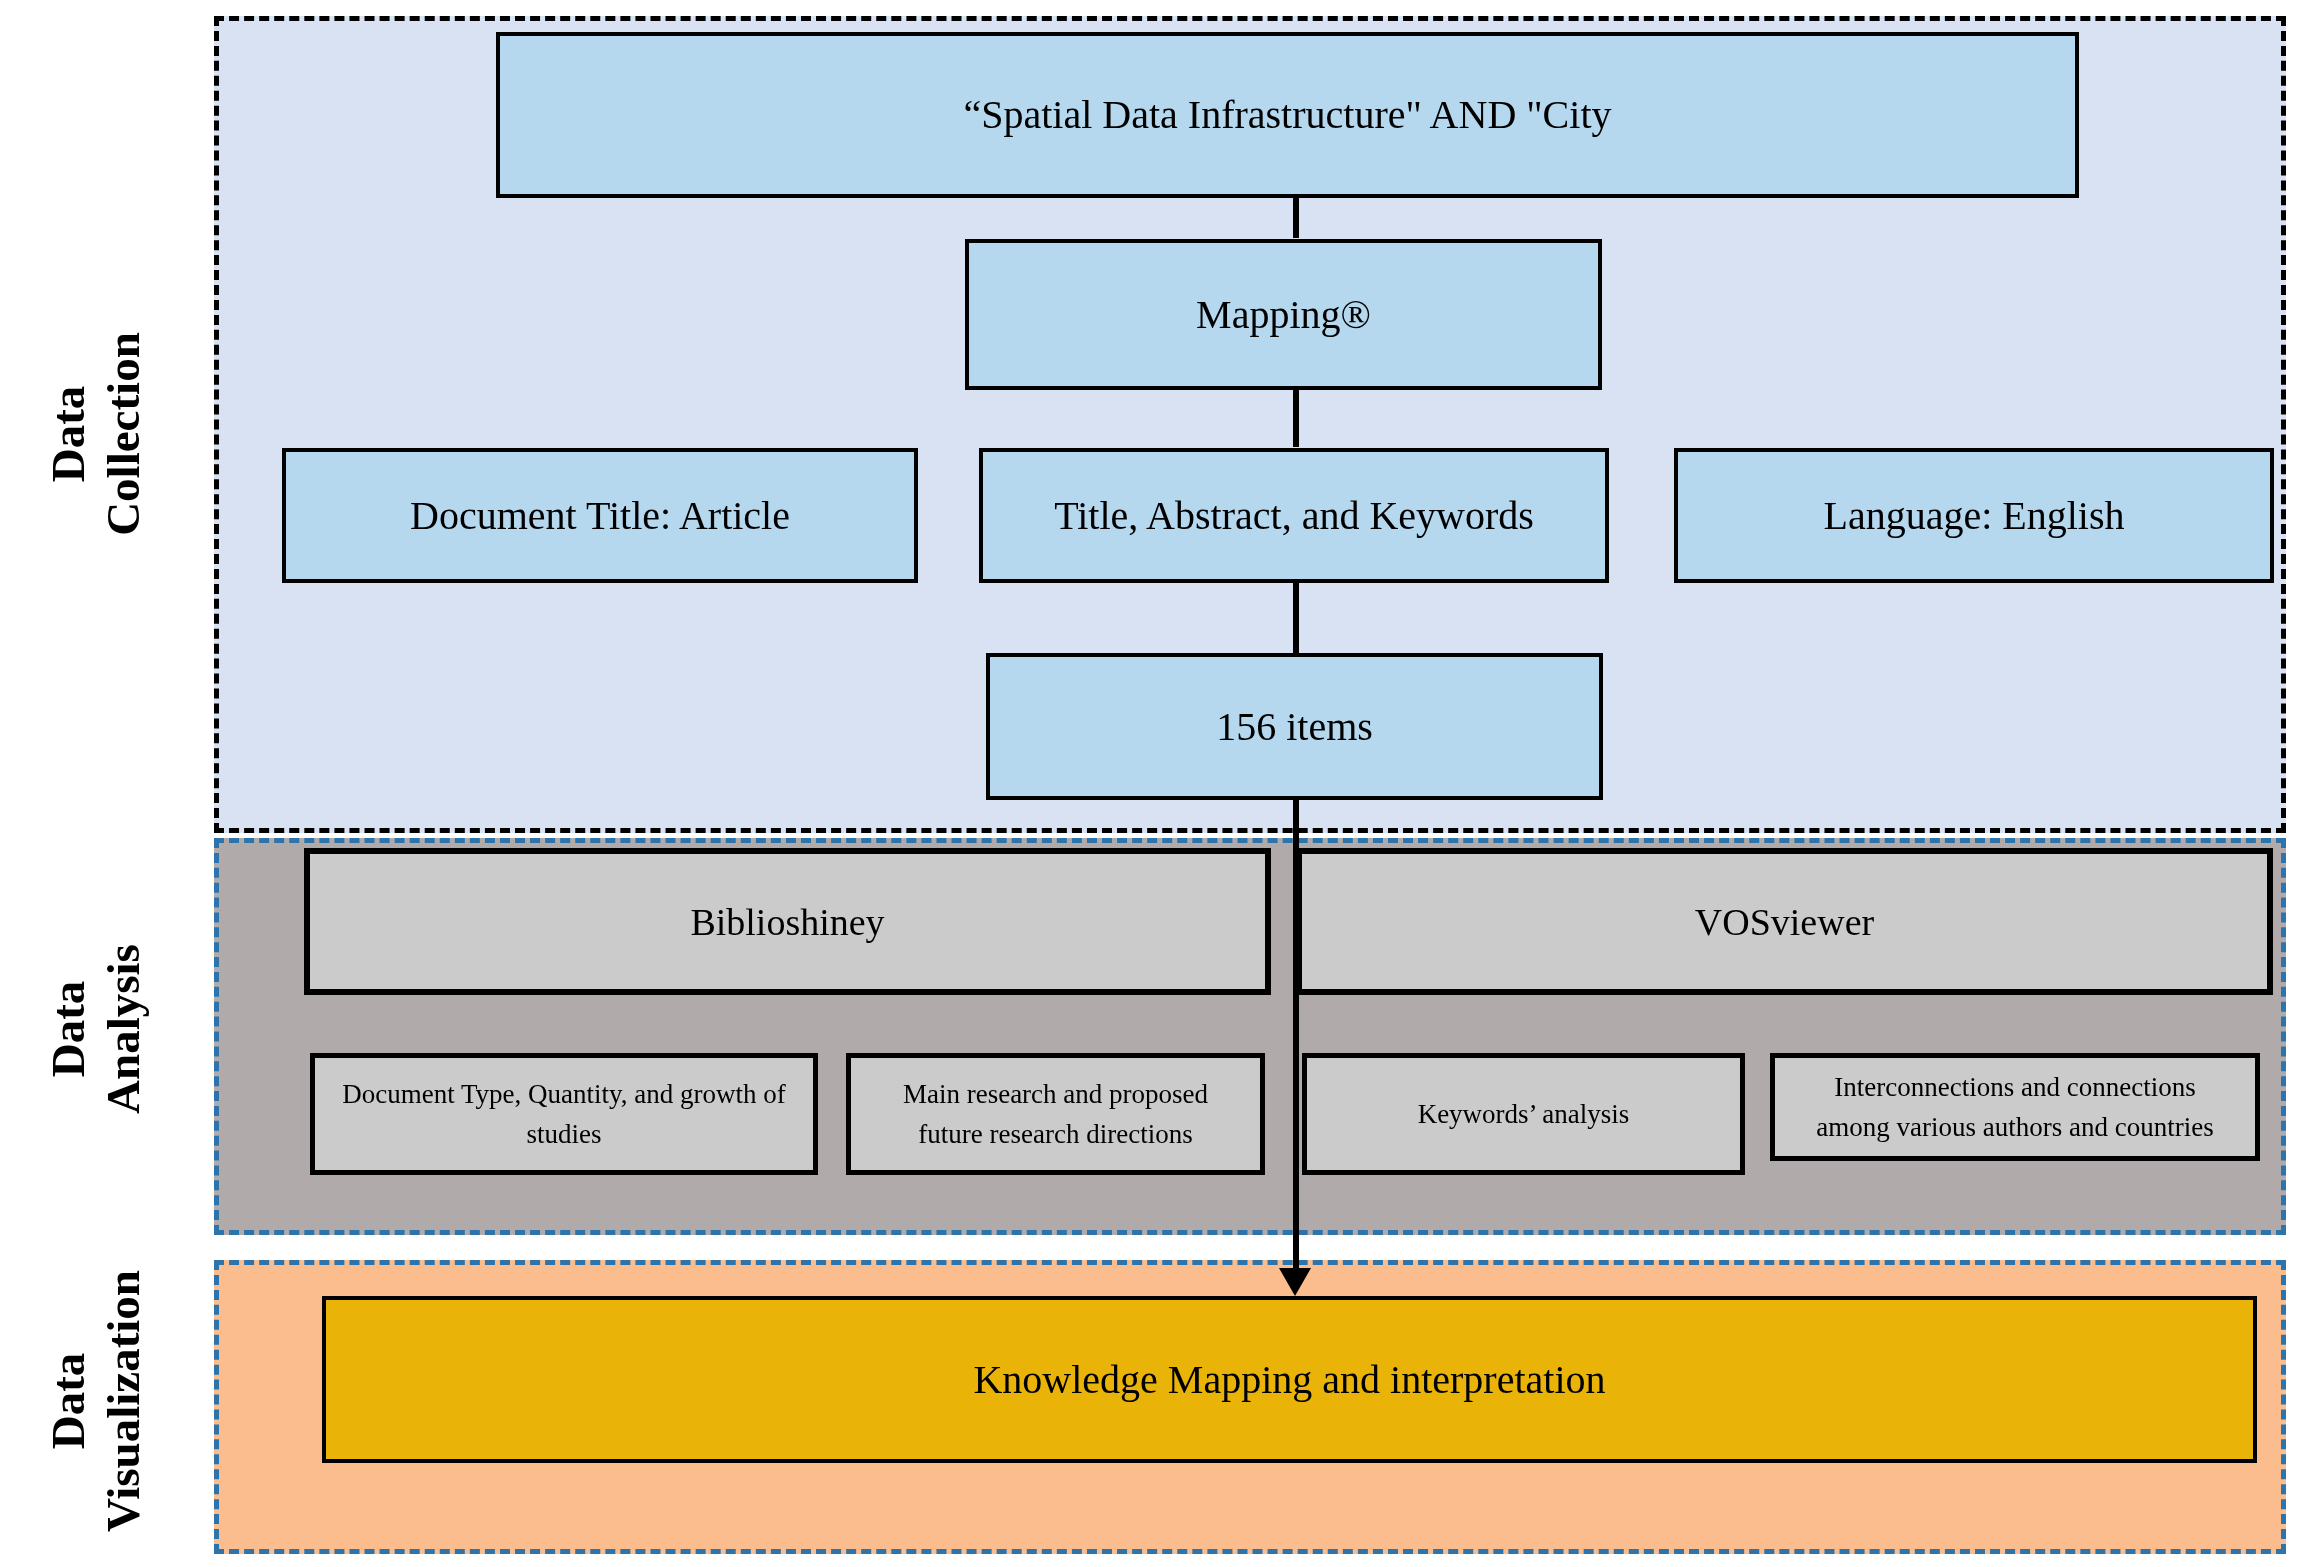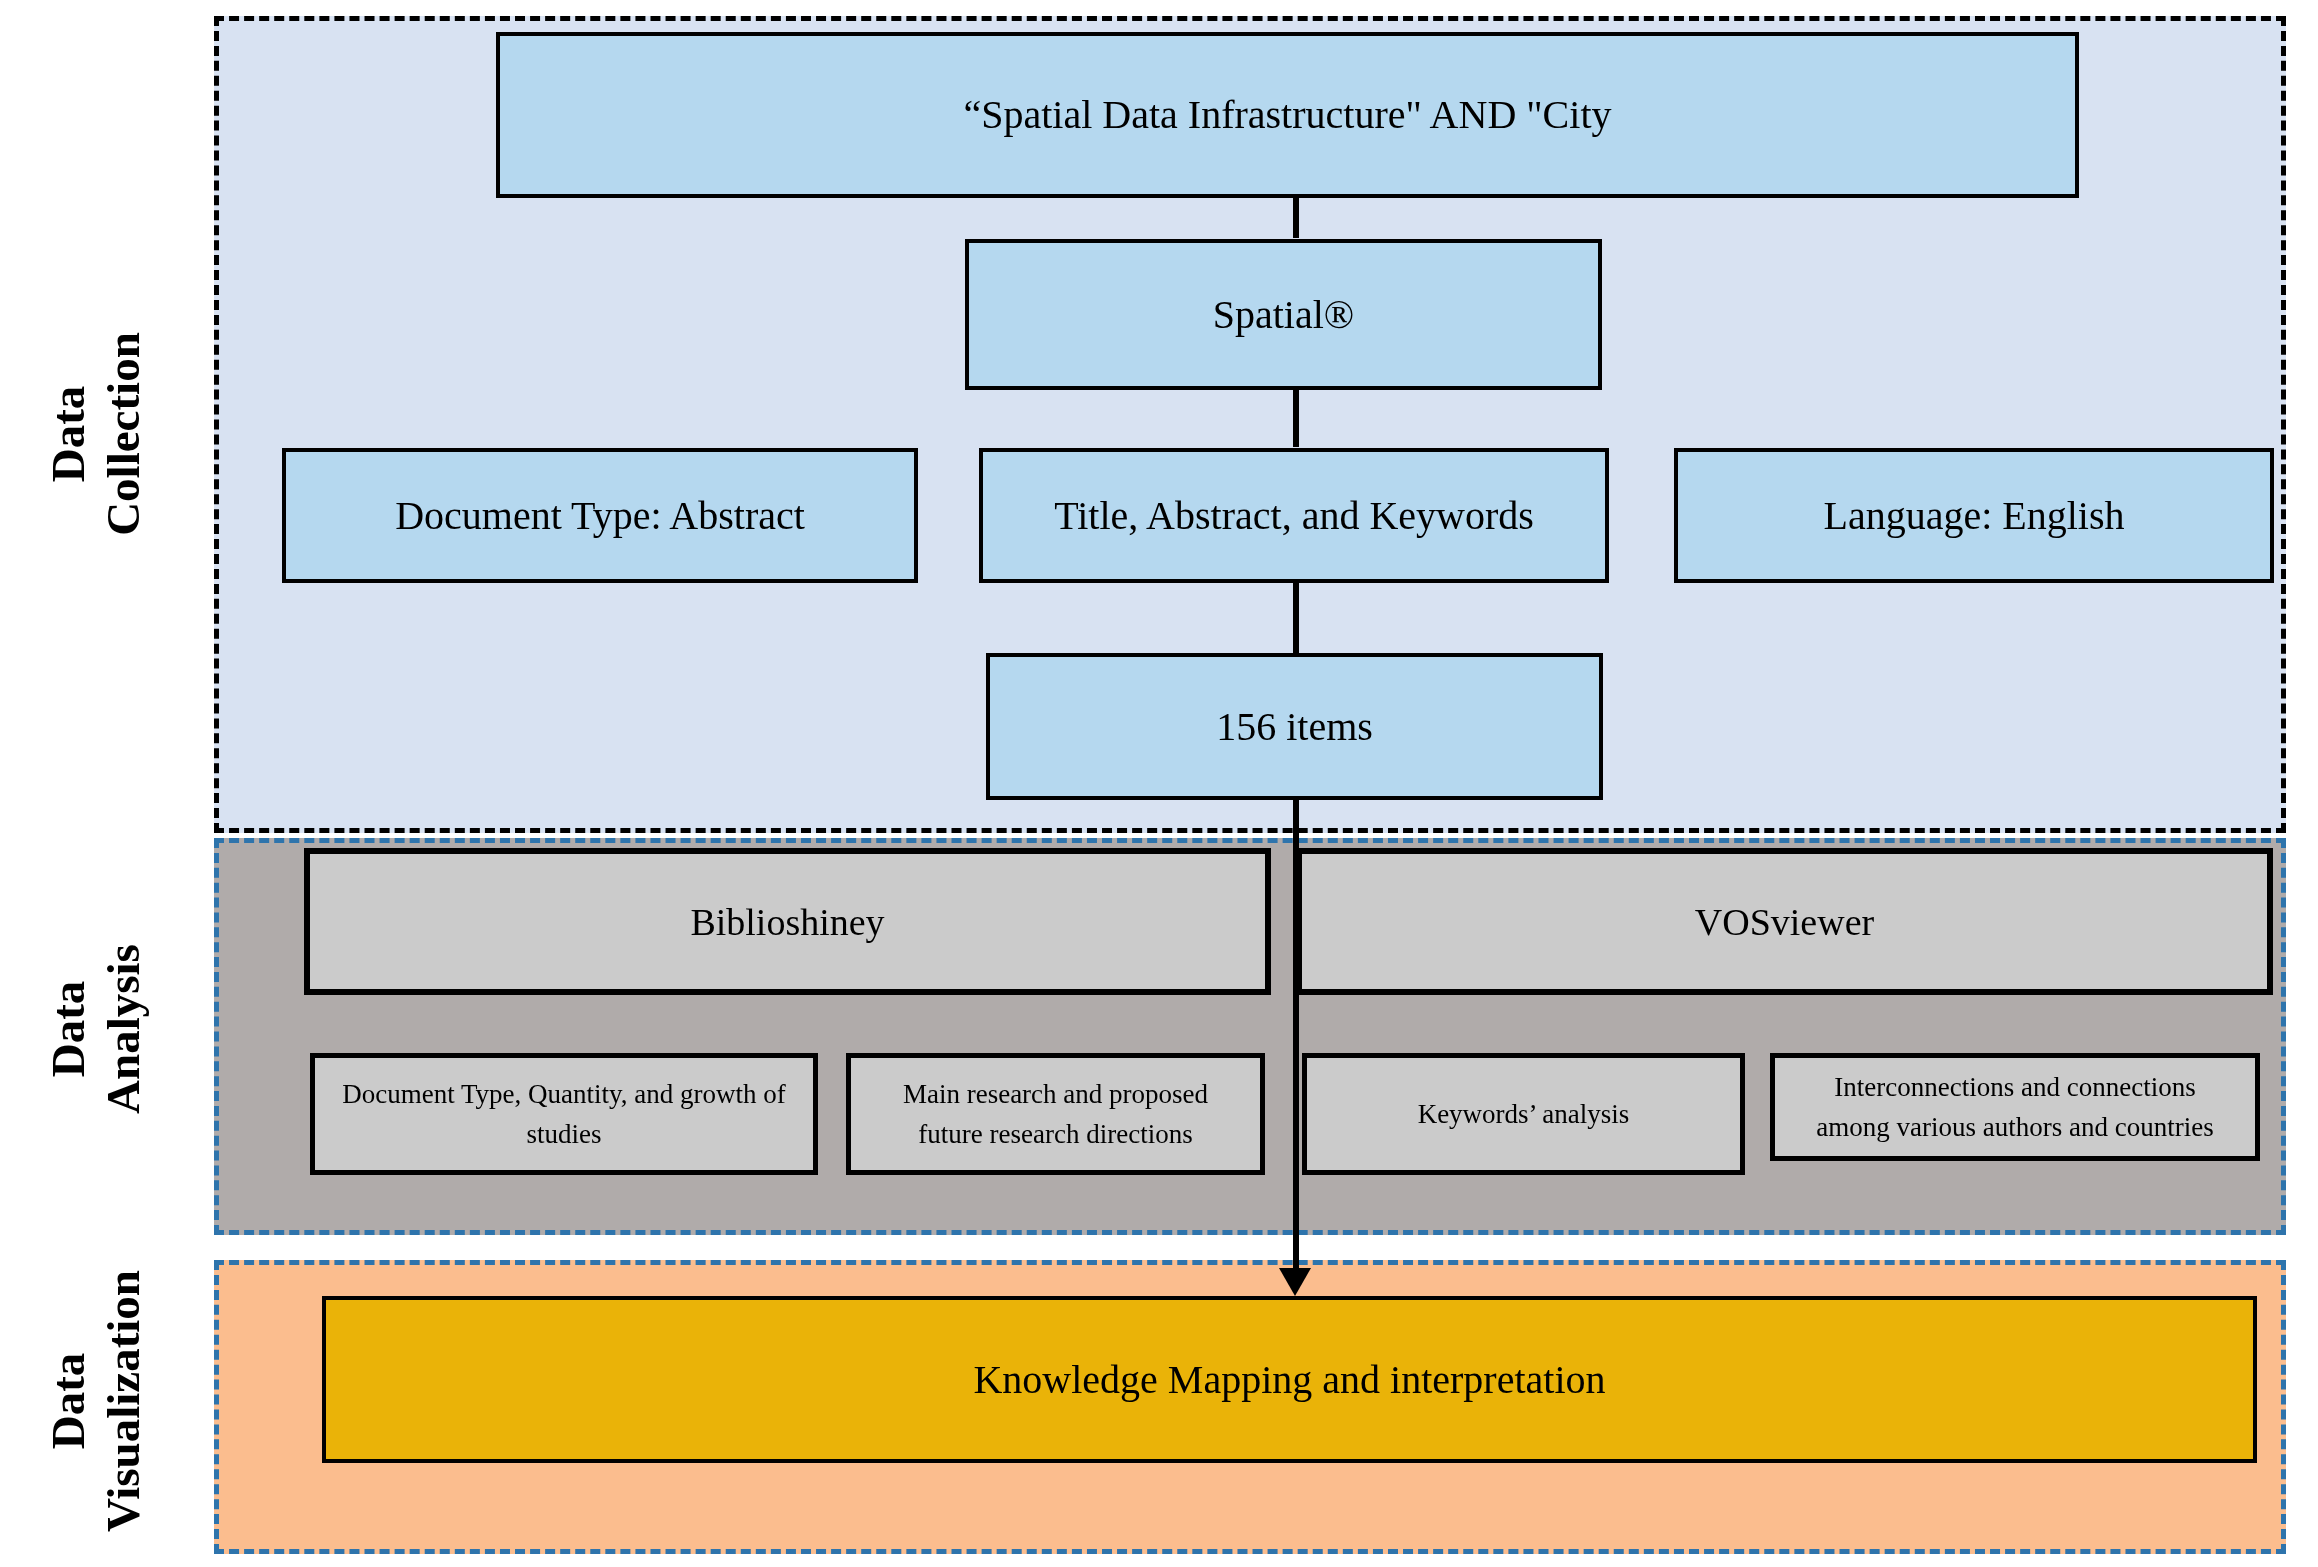--- a/index.html
+++ b/index.html
@@ -91,24 +91,24 @@
   <div class="vline" id="line-1"></div>
   <div class="vline" id="line-2"></div>
   <div class="vline" id="line-3"></div>
   <div class="vline" id="line-4"></div>
   <div id="arrow-head"></div>
 
   <div class="box box-blue" id="box-query">
     <span class="pad">“Spatial Data Infrastructure" AND "City</span>
   </div>
   <div class="box box-blue" id="box-source">
-    <span class="pad">Spatial®</span>
+    <span class="pad">Mapping®</span>
   </div>
   <div class="box box-blue" id="box-doctype">
-    <span class="pad">Document Type: Abstract</span>
+    <span class="pad">Document Title: Article</span>
   </div>
   <div class="box box-blue" id="box-tak">
     <span class="pad">Title, Abstract, and Keywords</span>
   </div>
   <div class="box box-blue" id="box-language">
     <span class="pad">Language: English</span>
   </div>
   <div class="box box-blue" id="box-items">
     <span class="pad">156 items</span>
   </div>

